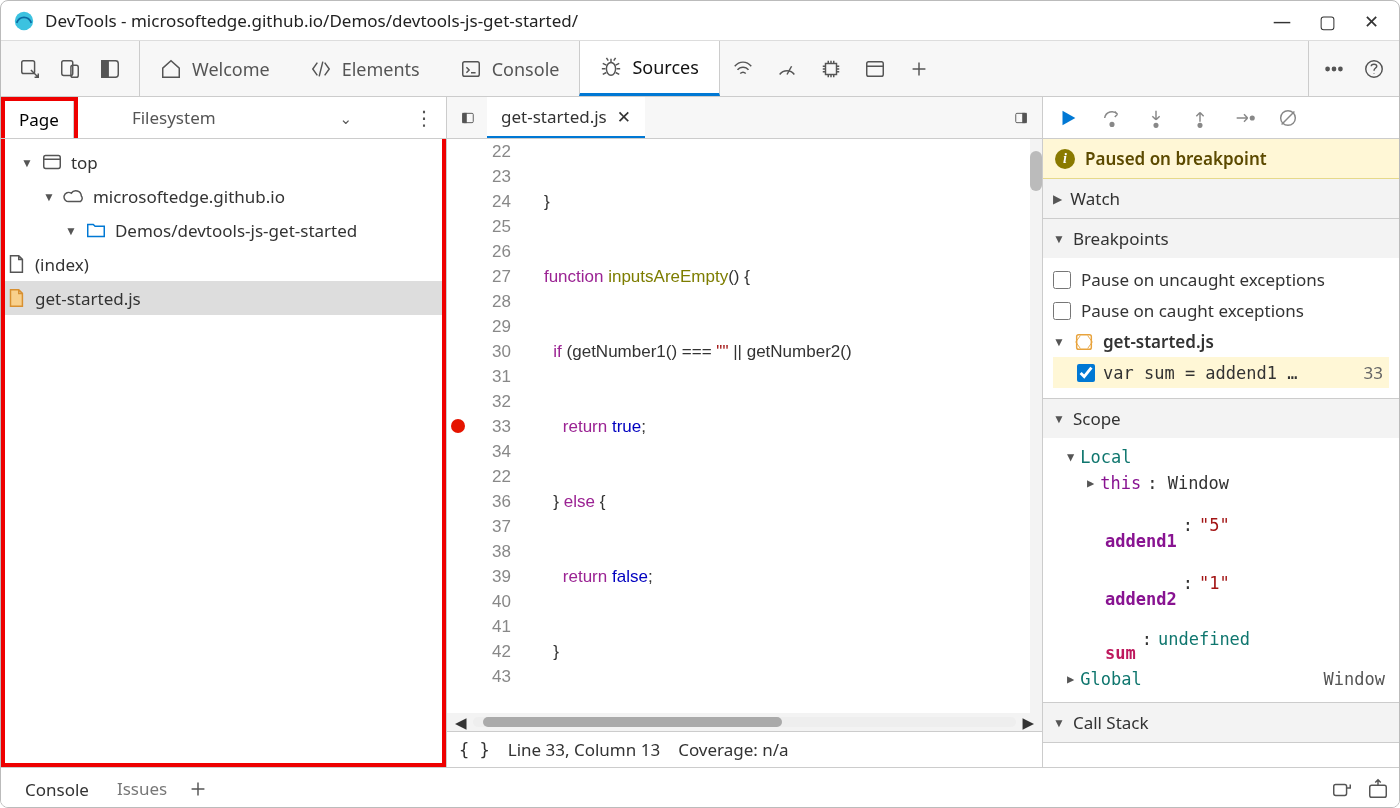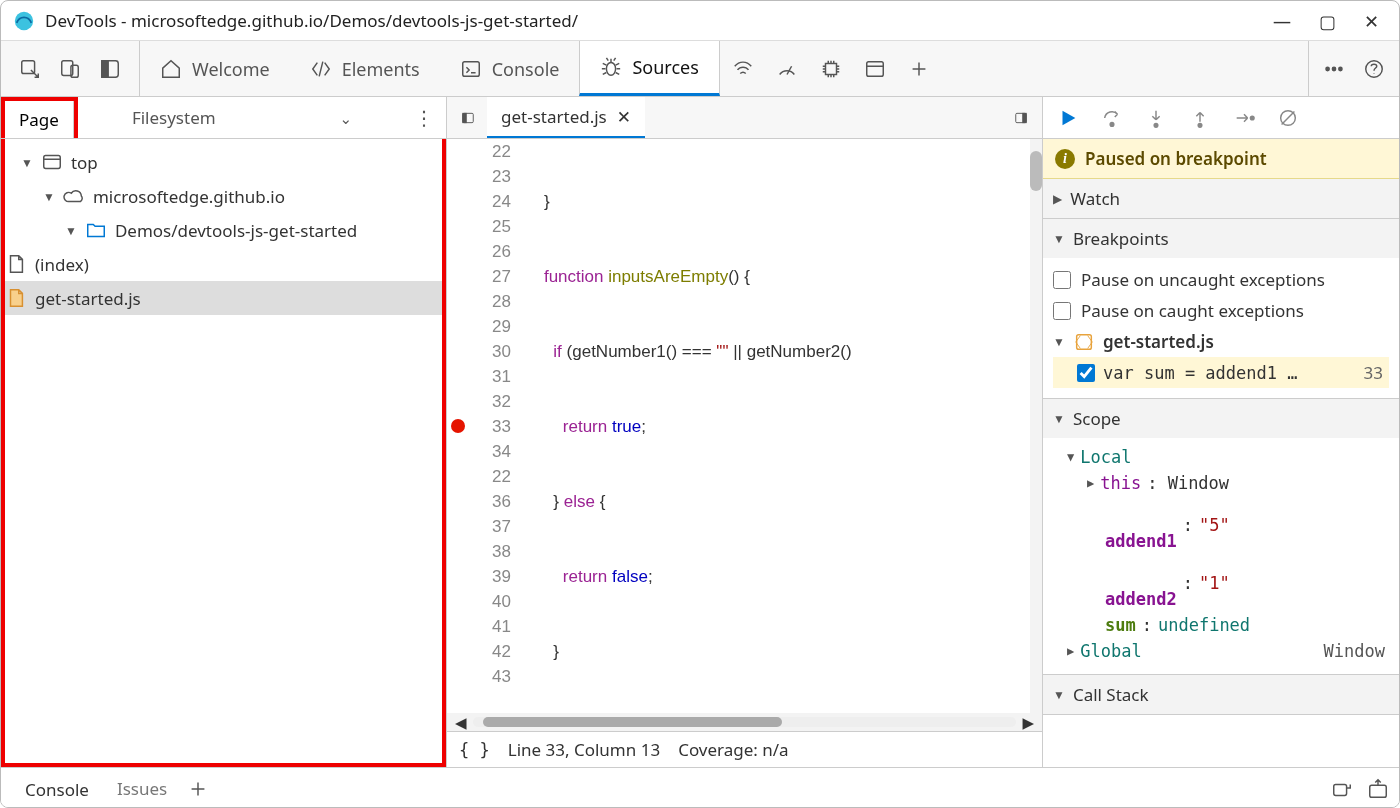--- a/index.html
+++ b/index.html
@@ -476,21 +476,21 @@
             <span class="str">"5"</span>
           </div>
         <div class="scope-row scope-indent2">
             <span style="width:12px;"></span>
             <span class="k" style="color:#881391;font-weight:bold;">addend2</span>
             <span>: </span>
             <span class="str">"1"</span>
           </div>
         <div class="scope-row scope-indent2">
             <span style="width:12px;"></span>
-            <span style="color:#4d7c0f;font-weight:bold;">sum</span>
+            <span style="color:#be185d;font-weight:bold;margin-top:28px;">sum</span>
             <span>: </span>
             <span class="grey">undefined</span>
           </div>
         <div class="scope-row scope-indent1">
             <span class="triangle">▶</span>
             <span class="grey">Global</span>
             <span class="trailing">Window</span>
           </div>
       </div>
     </div>

